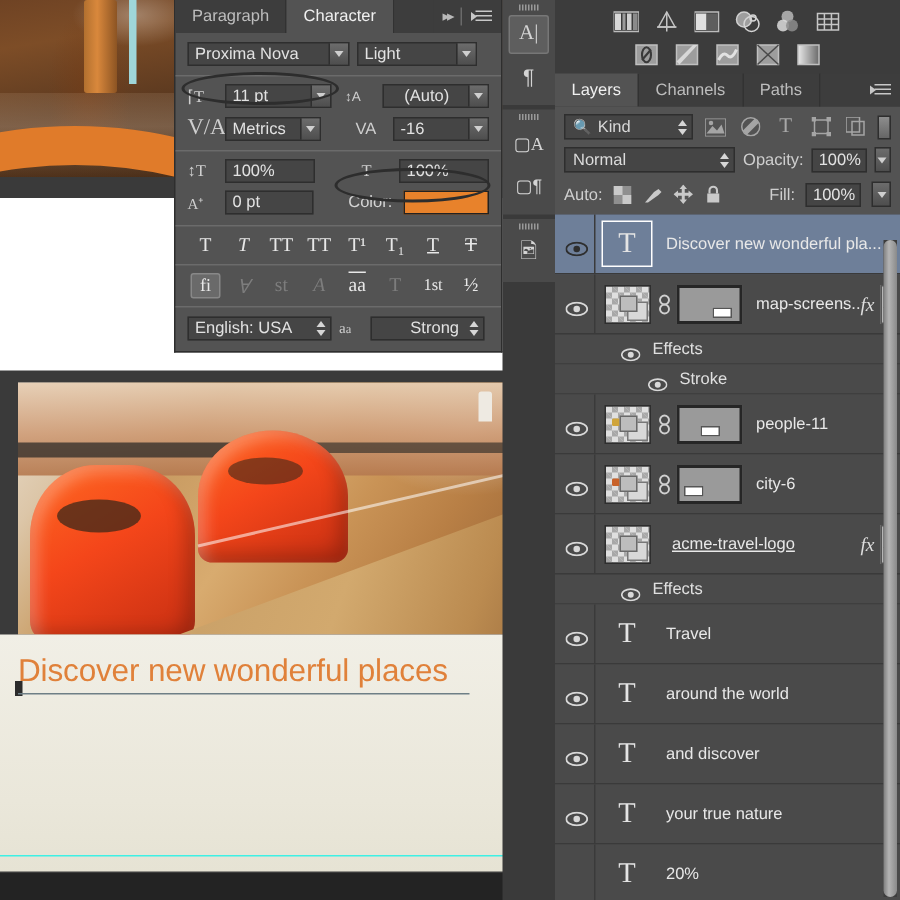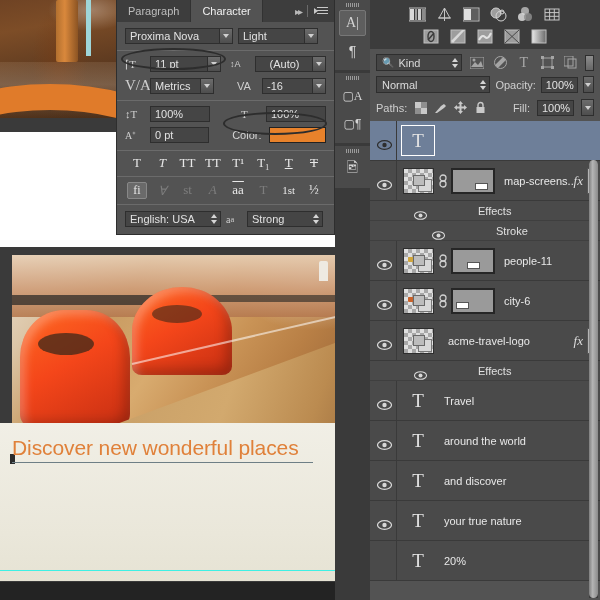--- a/index.html
+++ b/index.html
@@ -330,21 +330,20 @@
     width: 11px; height: 26px; background: #b5b5b5; border: 1px solid #555;
     margin-right: 2px; display: flex; align-items: center; justify-content: center;
   }
   .expander:after {
     content:''; border-left: 4px solid transparent; border-right: 4px solid transparent;
     border-bottom: 5px solid #2e2e2e;
   }
   .effect-row {
     height: 20px; display: flex; align-items: center; background: #4a4a4a;
     border-bottom: 1px solid #3f3f3f;
-    gap: 43px;
   }
   .effect-eye { width: 13px; height: 9px; position: relative; margin-left: 44px; }
   .effect-eye.deep { margin-left: 62px; }
   .effect-label { color: #e0e0e0; font-size: 11px; padding-left: 8px; }
 
   .vscroll {
     position: absolute; right: 2px; top: 160px; width: 9px; height: 438px;
     background: #3c3c3c;
   }
   .vscroll .thumb {
@@ -498,21 +497,21 @@
 
   <div class="char-row" style="padding-top:6px; gap:5px;">
     <div class="ps-combo" style="width:96px;">
       <span>English: USA</span>
       <span class="updown">
           <span class="u"></span>
           <span class="d"></span>
         </span>
     </div>
     <span class="char-icon" style="width:16px; font-family:'Liberation Serif',serif; font-size:10px;">a<sub>a</sub></span>
-    <div class="ps-combo" style="width:76px;">
+    <div class="ps-combo" style="width:76px;justify-content:flex-end;">
       <span>Strong</span>
       <span class="updown">
           <span class="u"></span>
           <span class="d"></span>
         </span>
     </div>
   </div>
 
   <div class="ellipse-hl" style="left:4px; top:48px; width:105px; height:22px;"></div>
   <div class="ellipse-hl" style="left:106px; top:112px; width:104px; height:23px;"></div>
@@ -644,20 +643,33 @@
                 <stop offset="0" stop-color="#e8e8e8"></stop>
                 <stop offset="1" stop-color="#6a6a6a"></stop>
               </linearGradient>
             </defs>
             <rect x="1" y="1" width="14" height="13" fill="url(#gm)" stroke="#c0c0c0"></rect>
           </svg>
       </span>
     </div>
   </div>
 
+  <div class="layers-tabbar">
+    <div class="ps-tab active">Layers</div>
+    <div class="ps-tab">Channels</div>
+    <div class="ps-tab">Paths</div>
+    <div class="tab-spacer"></div>
+    <div class="tab-icons">
+      <span class="burger">
+          <i></i>
+          <i></i>
+          <i></i>
+        </span>
+    </div>
+  </div>
 
   <div class="layers-body">
 
     <div class="filter-row">
       <div class="kind-sel">
         <span style="font-size:10px;">🔍</span>
         <span>Kind</span>
         <span class="updown">
             <span class="u"></span>
             <span class="d"></span>
@@ -706,21 +718,21 @@
       <span class="op-label">Opacity:</span>
       <div class="ps-field" style="width:37px;">
         <span>100%</span>
       </div>
       <div style="width:13px;height:17px;background:linear-gradient(180deg,#6c6c6c,#4e4e4e);border:1px solid #2e2e2e;display:flex;align-items:center;justify-content:center;">
         <span style="border-left:3px solid transparent;border-right:3px solid transparent;border-top:4px solid #cfcfcf;"></span>
       </div>
     </div>
 
     <div class="lock-row">
-      <span class="lock-label">Paths:</span>
+      <span class="lock-label">Auto:</span>
       <span class="lock-ic">
         <svg width="12" height="12">
             <rect width="12" height="12" fill="#8f8f8f"></rect>
             <rect x="0" y="0" width="6" height="6" fill="#c9c9c9"></rect>
             <rect x="6" y="6" width="6" height="6" fill="#c9c9c9"></rect>
           </svg>
       </span>
       <span class="lock-ic">
         <svg width="14" height="12">
             <path d="M1 11 L7 4 L10 2 L12 4 L10 6 L3 11 Z" fill="#c9c9c9"></path>
@@ -752,20 +764,21 @@
       <div class="layer-row selected">
         <div class="eye-cell">
           <span class="eye">
             <svg width="15" height="10">
                 <ellipse cx="7.5" cy="5" rx="7" ry="4.3" fill="none" stroke="#2e2e2e" stroke-width="1.2"></ellipse>
                 <circle cx="7.5" cy="5" r="2.2" fill="#2e2e2e"></circle>
               </svg>
           </span>
         </div>
         <div class="thumb-text sel-outline">T</div>
+        <span class="layer-name">Discover new wonderful pla...</span>
       </div>
 
       <div class="layer-row">
         <div class="eye-cell">
           <span class="eye">
             <svg width="15" height="10">
                 <ellipse cx="7.5" cy="5" rx="7" ry="4.3" fill="none" stroke="#d8d8d8" stroke-width="1.2"></ellipse>
                 <circle cx="7.5" cy="5" r="2.2" fill="#d8d8d8"></circle>
               </svg>
           </span>
@@ -860,21 +873,21 @@
           <span class="eye">
             <svg width="15" height="10">
                 <ellipse cx="7.5" cy="5" rx="7" ry="4.3" fill="none" stroke="#d8d8d8" stroke-width="1.2"></ellipse>
                 <circle cx="7.5" cy="5" r="2.2" fill="#d8d8d8"></circle>
               </svg>
           </span>
         </div>
         <div class="thumb-img">
             <div class="mini"></div>
           </div>
-        <span class="layer-name" style="padding-left:14px;">acme-travel-logo</span>
+        <span class="layer-name" style="padding-left:14px;text-decoration:underline;">acme-travel-logo</span>
         <span class="fx-mark">fx</span>
         <span class="expander"></span>
       </div>
       <div class="effect-row">
         <span class="effect-eye">
           <svg width="13" height="9">
               <ellipse cx="6.5" cy="4.5" rx="6" ry="3.8" fill="none" stroke="#d8d8d8" stroke-width="1.1"></ellipse>
               <circle cx="6.5" cy="4.5" r="2" fill="#d8d8d8"></circle>
             </svg>
         </span>

